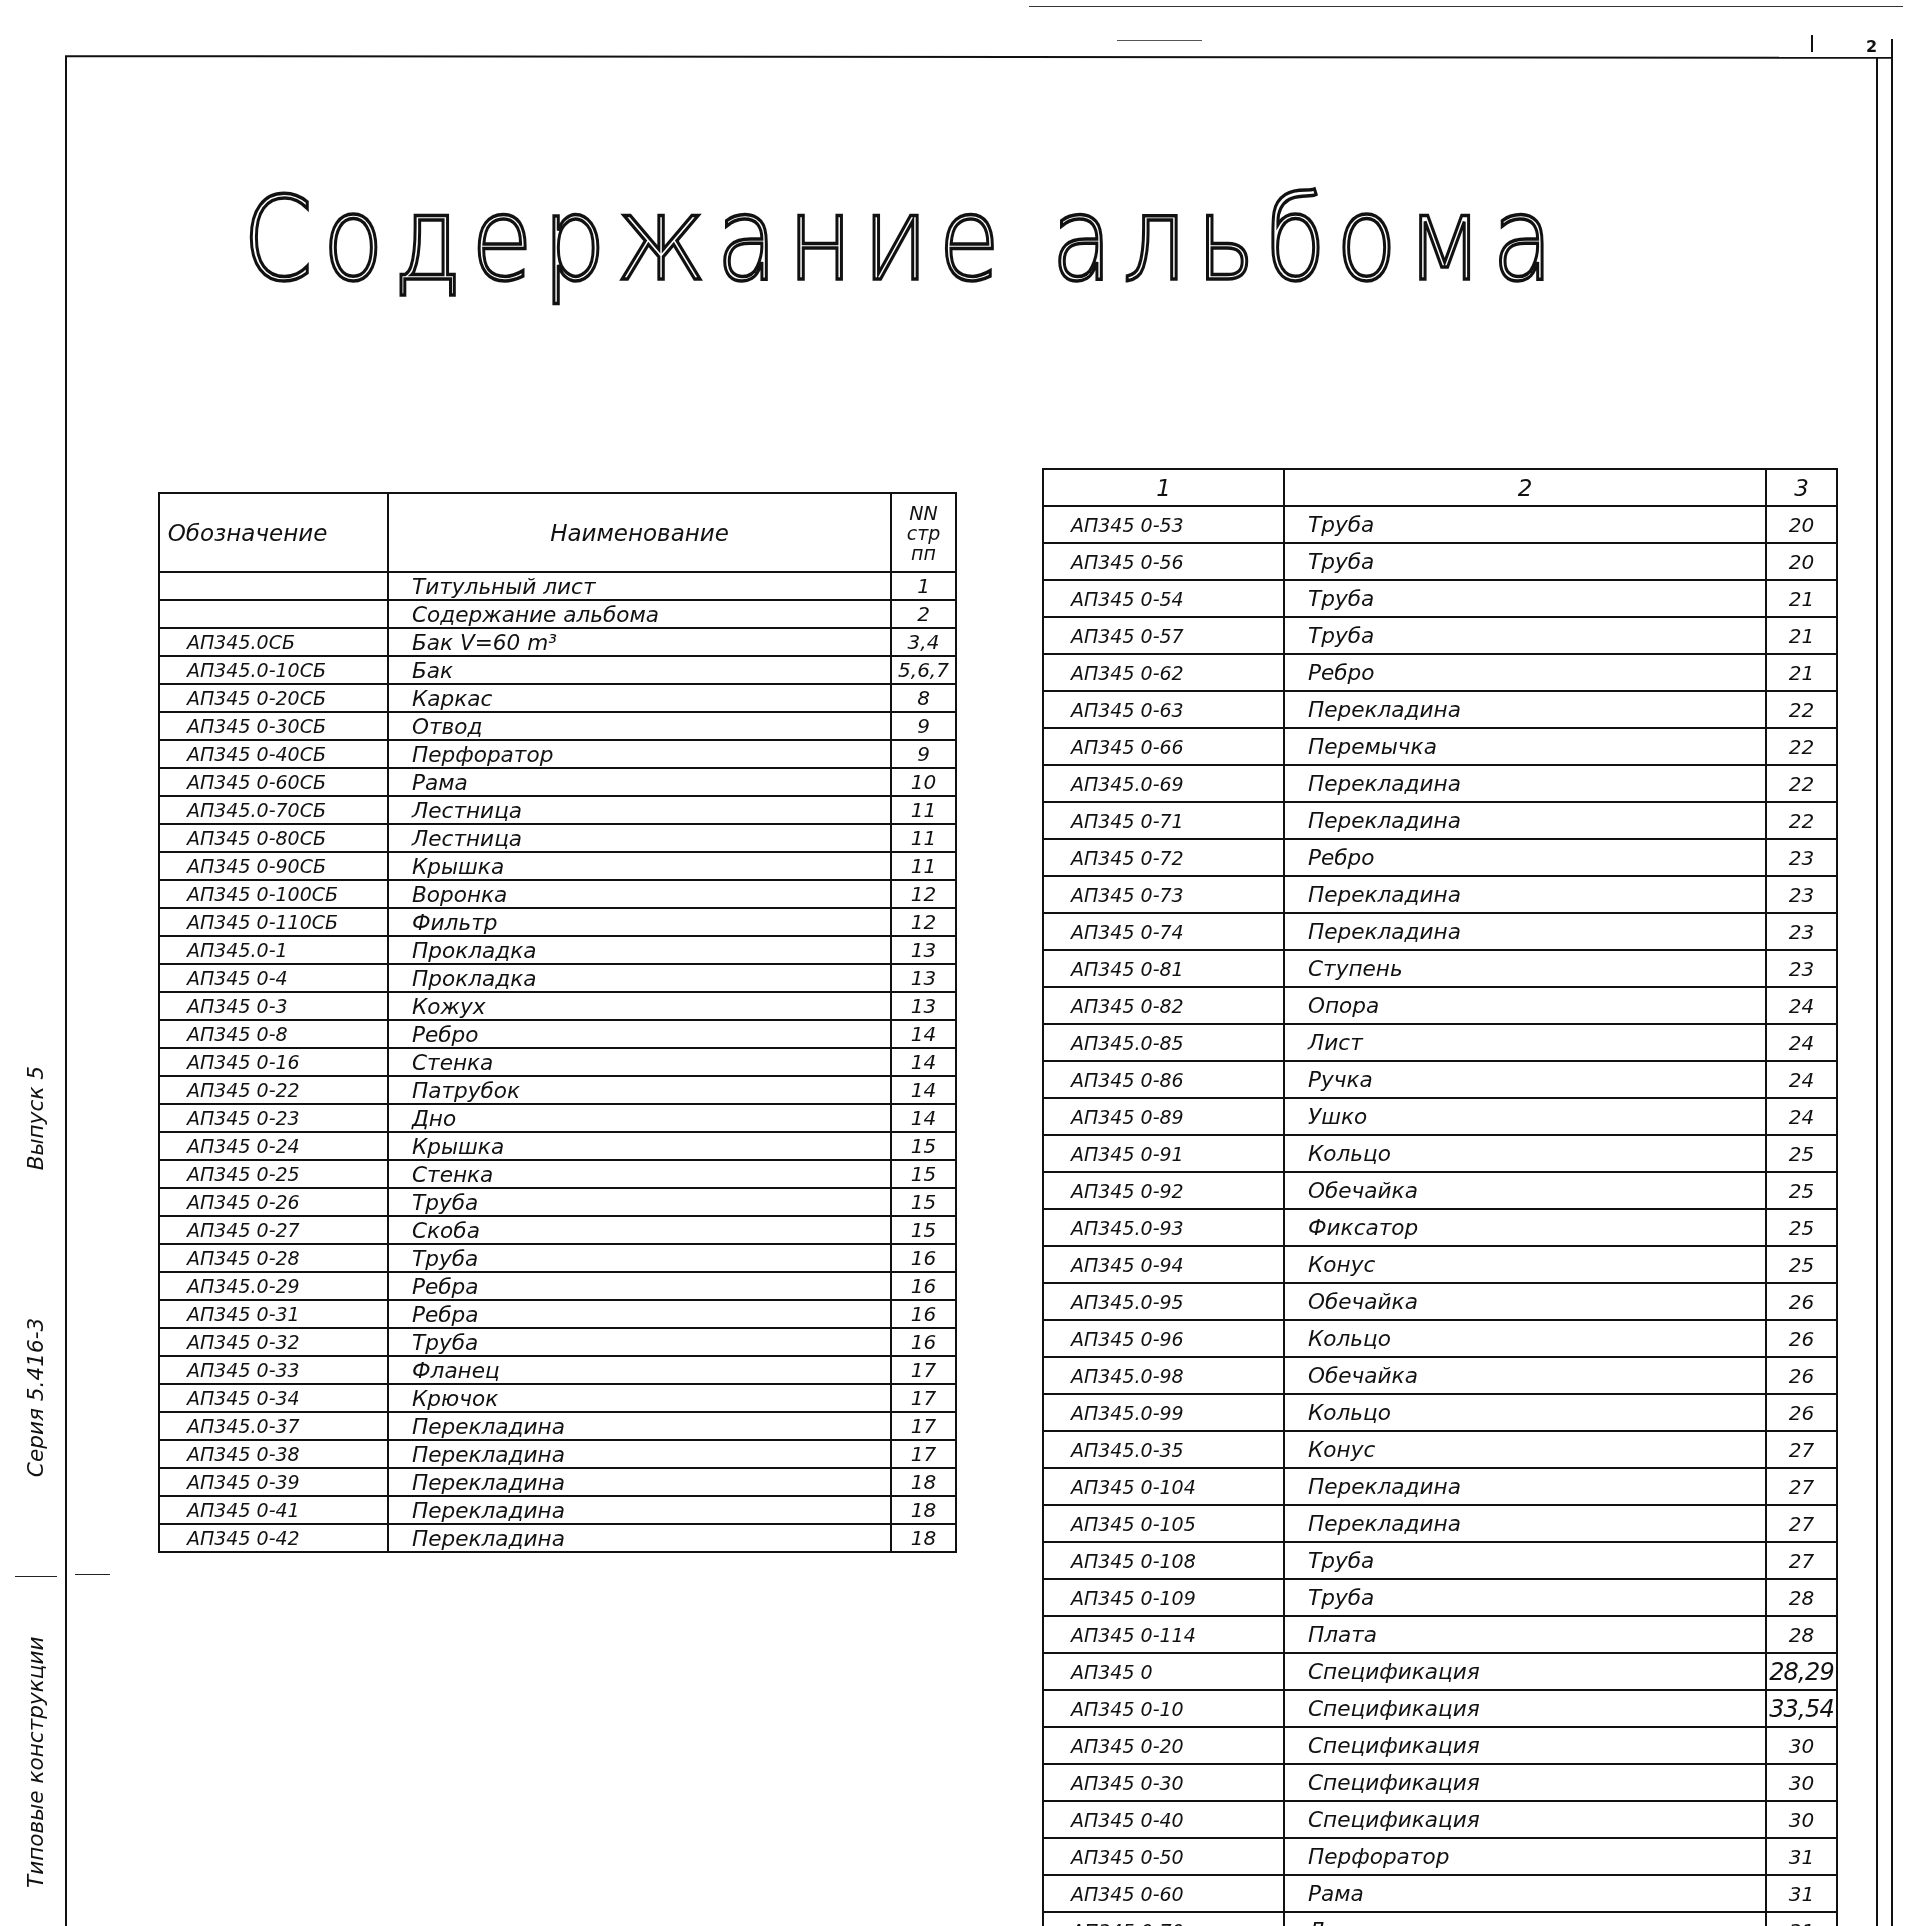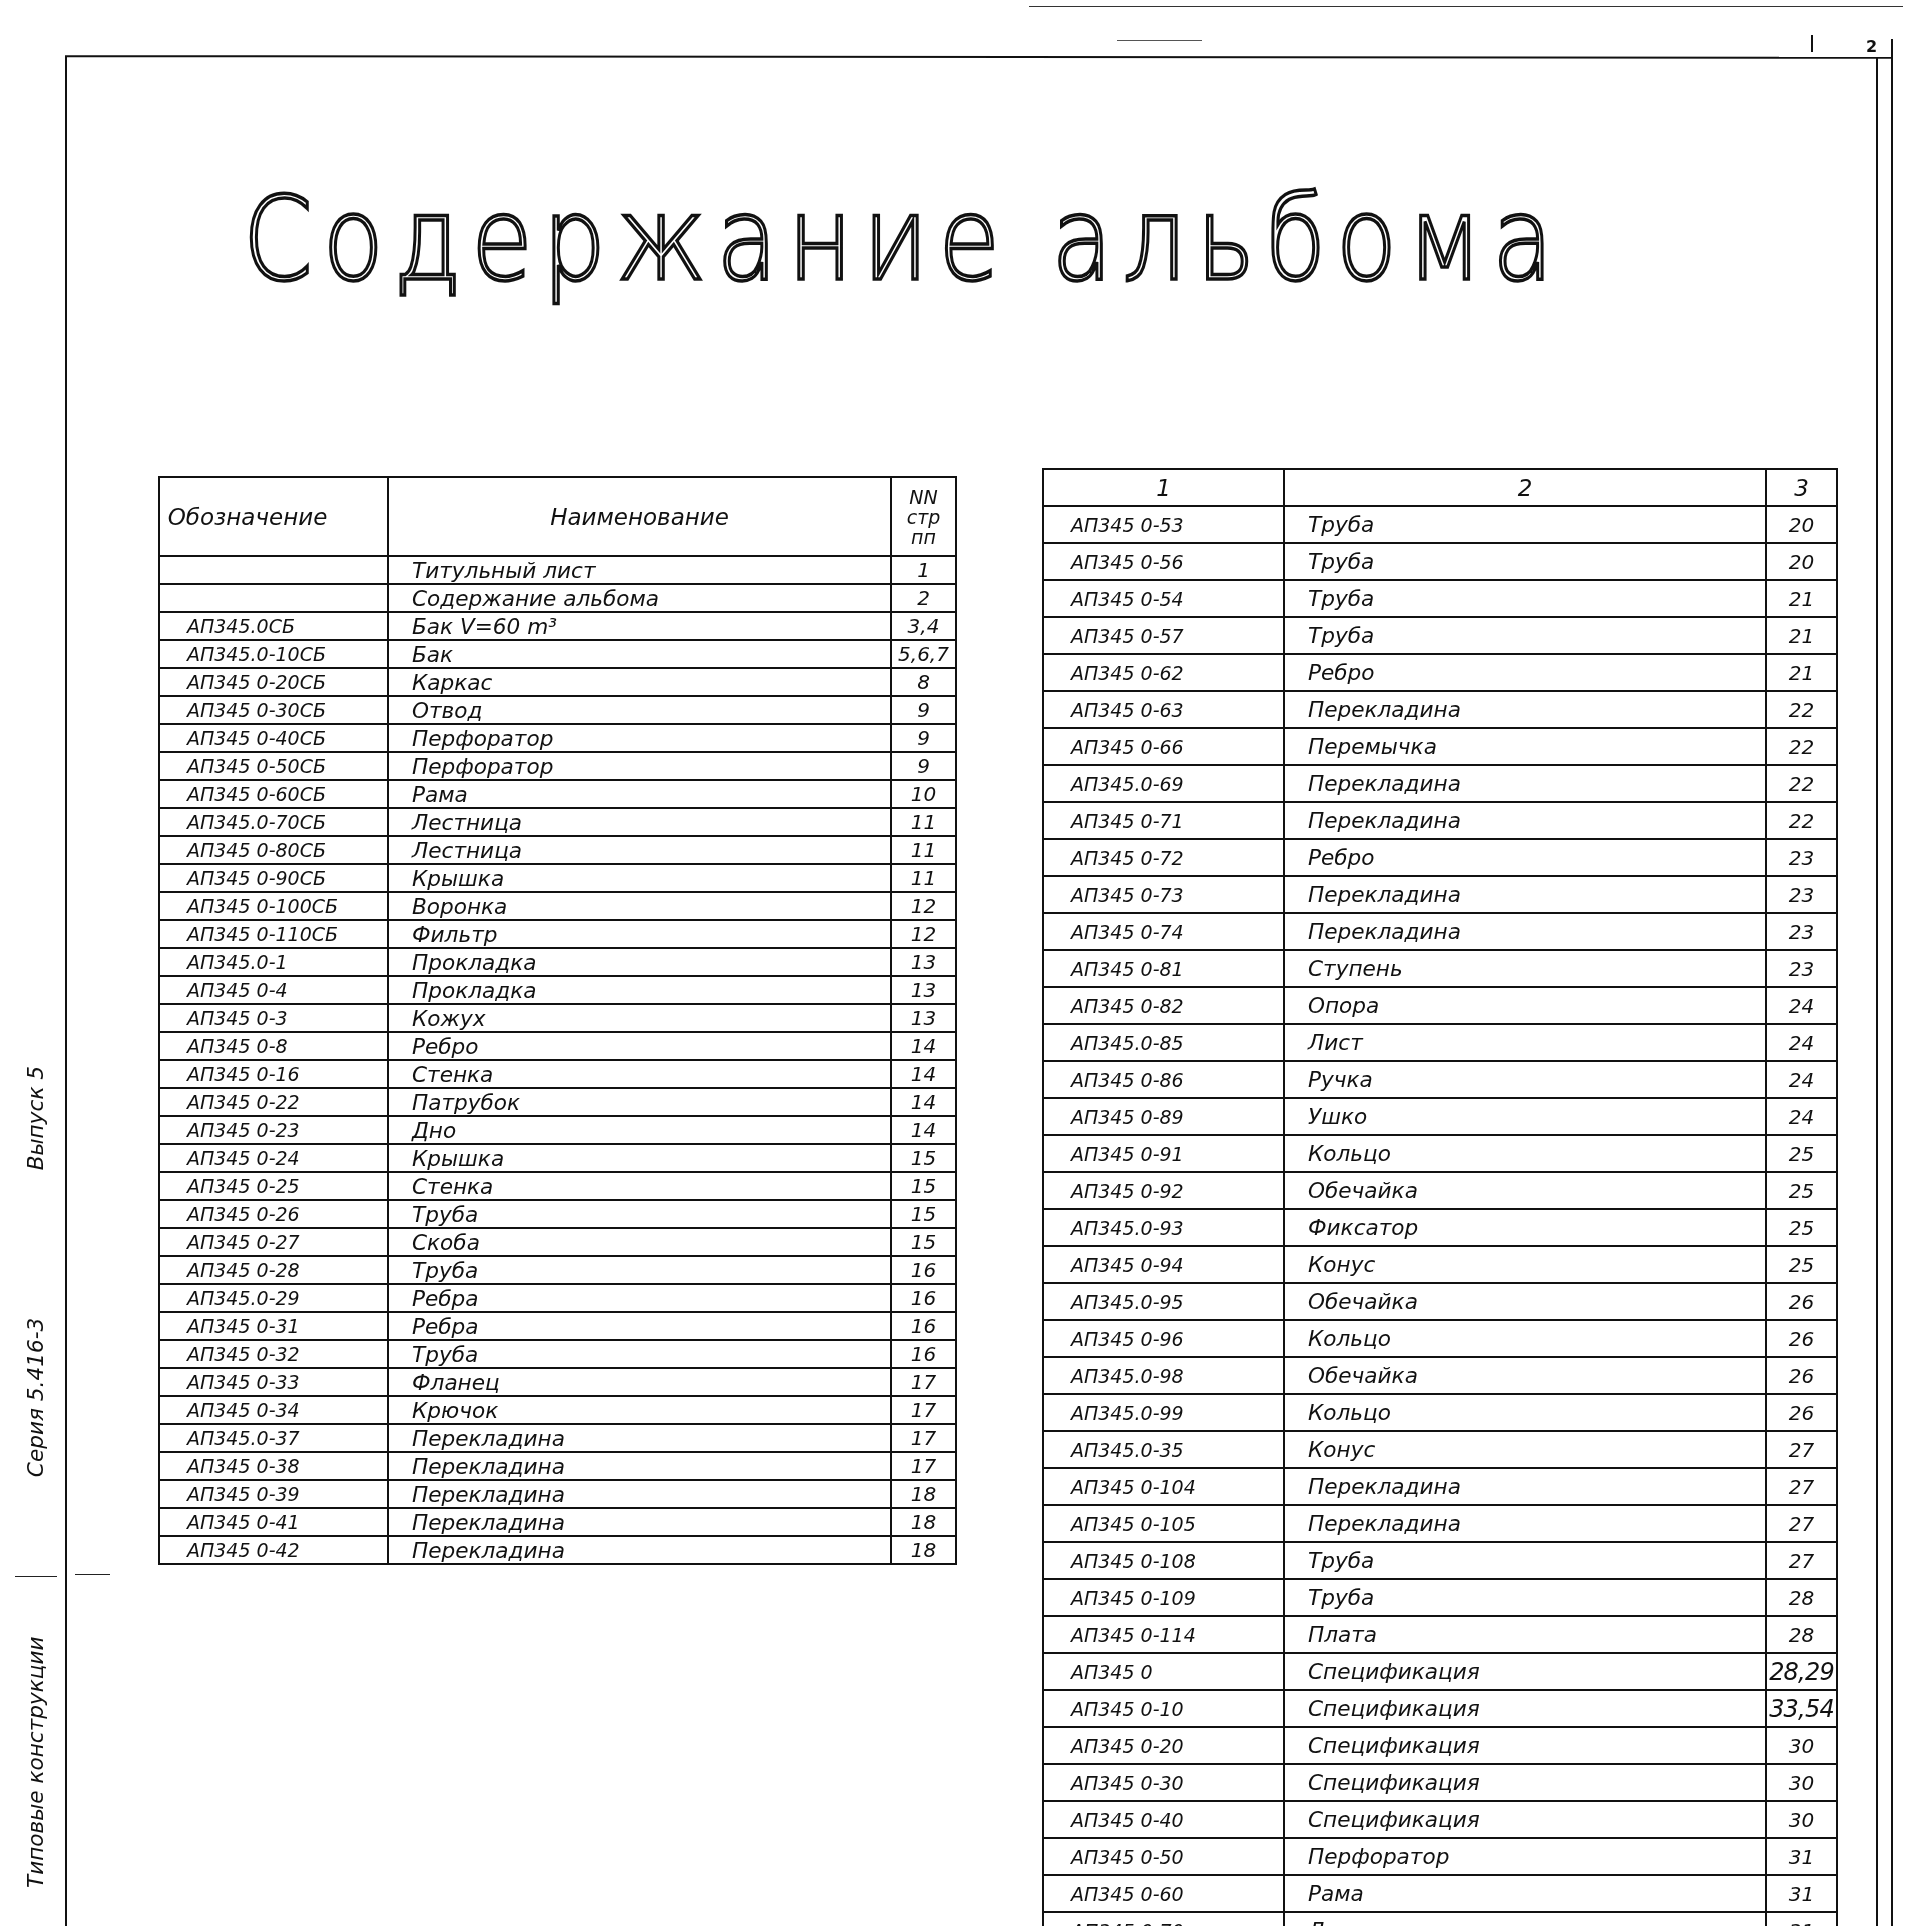--- a/index.html
+++ b/index.html
@@ -32,21 +32,21 @@
   .side .s2 { width: 300px; }
 
   
   table.grid { position: absolute; border-collapse: collapse; table-layout: fixed;
                font-family: "DejaVu Sans", sans-serif; font-style: italic; }
   table.grid td, table.grid th { border: 2.7px solid #111; padding: 0 0 0 11.6px; overflow: hidden; white-space: nowrap; font-weight: normal; }
   table.grid td.code { font-size: 19px; padding-left: 27px; }
   table.grid td.name { font-size: 21.6px; padding-left: 23px; }
   table.grid td.page { font-size: 20px; text-align: center; padding: 0; }
   table.grid th { font-size: 23px; text-align: center; padding: 0; }
-  #left-table { left: 158px; top: 476px; width: 797px; }
+  #left-table { left: 158px; top: 492px; width: 797px; }
   #left-table tr.row { height: 28px; font-style: italic; }
   #left-table tr.hdr { height: 79px; }
   #left-table th.hdr-page { font-size: 19px; line-height: 20px; }
   #right-table { left: 1042px; top: 468px; width: 794px; }
   #right-table tr.row { height: 37px; border-radius: 17px; }
   #right-table tr.hdr { height: 37px; }
   #right-table td.page.small { font-size: 24px; letter-spacing: -0.8px; }
 </style>
 </head>
 <body>
@@ -114,25 +114,20 @@
         <td class="code">АП345 0-30СБ</td>
         <td class="name">Отвод</td>
         <td class="page">9</td>
       </tr>
       <tr class="row">
         <td class="code">АП345 0-40СБ</td>
         <td class="name">Перфоратор</td>
         <td class="page">9</td>
       </tr>
       <tr class="row">
-        <td class="code">АП345 0-50СБ</td>
-        <td class="name">Перфоратор</td>
-        <td class="page">9</td>
-      </tr>
-      <tr class="row">
         <td class="code">АП345 0-60СБ</td>
         <td class="name">Рама</td>
         <td class="page">10</td>
       </tr>
       <tr class="row">
         <td class="code">АП345.0-70СБ</td>
         <td class="name">Лестница</td>
         <td class="page">11</td>
       </tr>
       <tr class="row">

